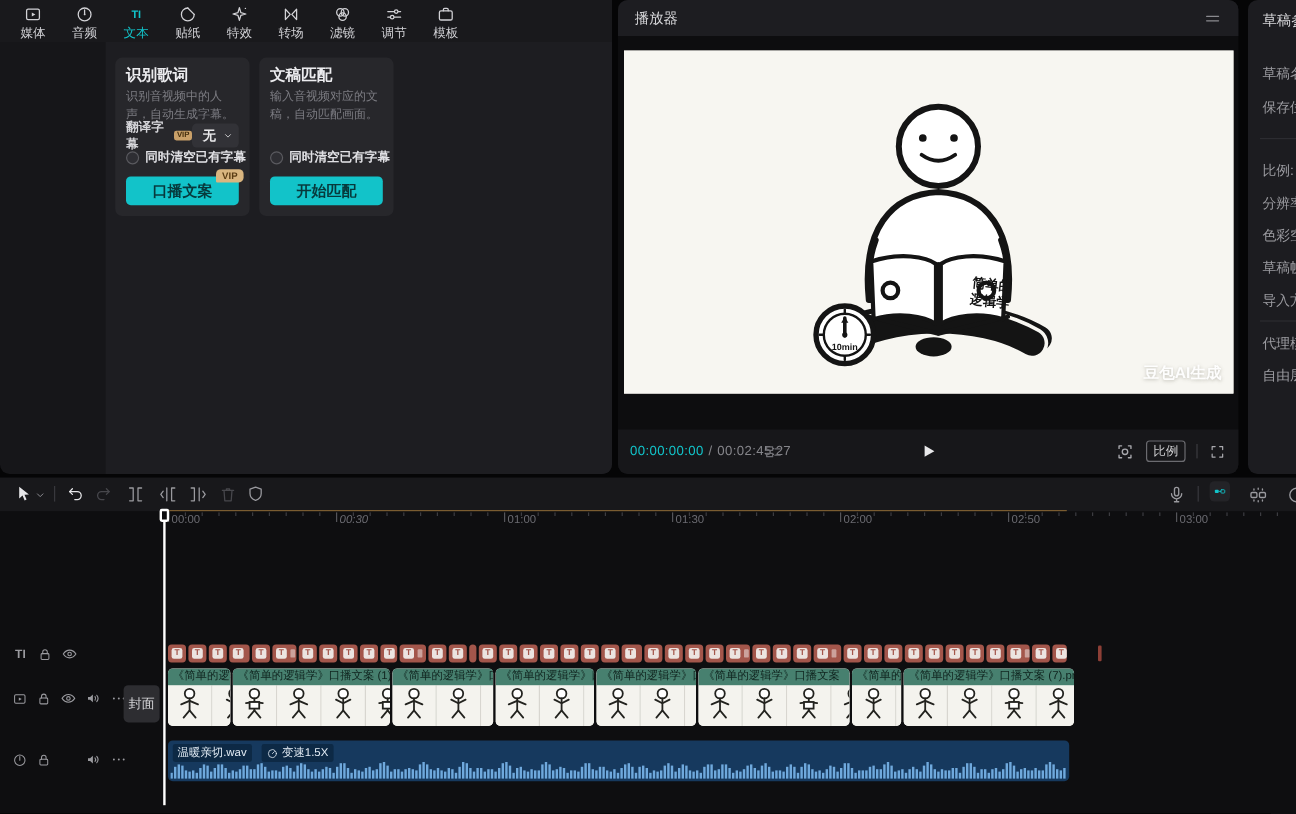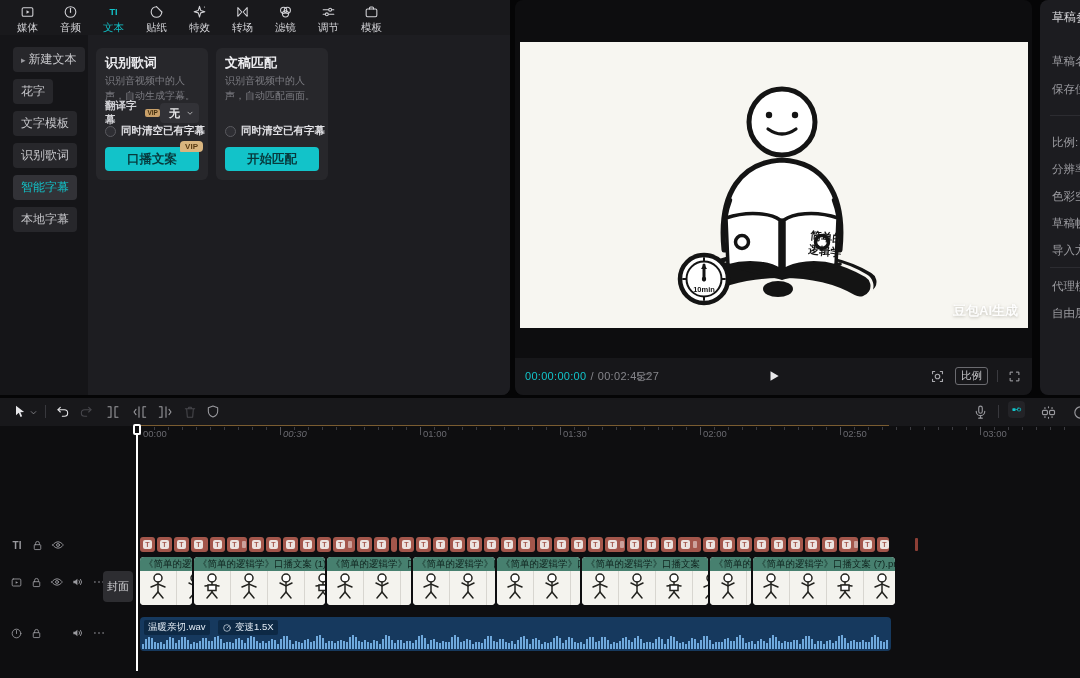--- a/index.html
+++ b/index.html
@@ -170,28 +170,20 @@
           <span class="tb-label">调节</span>
         </div>
         <div class="tb-item">
           <svg class="ic" width="19" height="19" viewBox="0 0 24 24">
             <rect x="4" y="7.5" width="16" height="11.5" rx="2"></rect>
             <path d="M9 7.5V6a1.5 1.5 0 0 1 1.5-1.5h3A1.5 1.5 0 0 1 15 6v1.5"></path>
           </svg>
           <span class="tb-label">模板</span>
         </div>
       </div>
-    <div id="sidebar">
-        <div class="sb-item"><span class="sb-arrow">▸</span><span>新建文本</span></div>
-        <div class="sb-item"><span>花字</span></div>
-        <div class="sb-item"><span>文字模板</span></div>
-        <div class="sb-item"><span>识别歌词</span></div>
-        <div class="sb-item active"><span>智能字幕</span></div>
-        <div class="sb-item"><span>本地字幕</span></div>
-      </div>
     <div id="content-area">
 
       <div class="card" id="card-recognize">
         <div class="card-title">识别歌词</div>
         <div class="card-desc">识别音视频中的人声，自动生成字幕。</div>
         <div class="translate-row">
           <span class="translate-label">翻译字幕</span>
           <span class="vip-mini">VIP</span>
           <span class="dropdown">
             <span class="dd-val">无</span>
@@ -205,34 +197,41 @@
           <span class="check-label">同时清空已有字幕</span>
         </div>
         <div class="start-btn">
           <span>口播文案</span>
           <span class="vip-ribbon">VIP</span>
         </div>
       </div>
 
       <div class="card" id="card-match">
         <div class="card-title">文稿匹配</div>
-        <div class="card-desc">识别音视频中的人声，自动匹配画面。</div>
+        <div class="card-desc">输入音视频对应的文稿，自动匹配画面。</div>
         <div class="check-row">
           <span class="checkbox"></span>
           <span class="check-label">同时清空已有字幕</span>
         </div>
         <div class="start-btn">
           <span>开始匹配</span>
         </div>
       </div>
 
     </div>
   </div>
 
   <div id="player-panel">
+    <div id="player-header">
+      <span>播放器</span>
+      <span class="spacer"></span>
+      <svg class="ic" width="15" height="15" viewBox="0 0 24 24" style="color:#8a8a8f">
+          <path d="M4 9h16M4 15h16"></path>
+        </svg>
+    </div>
 
     <div id="video-frame">
       <svg viewBox="0 0 508 288" width="508" height="288">
         <rect width="508" height="288" fill="#f7f6f1"></rect>
         <g stroke="#141414" stroke-linecap="round" stroke-linejoin="round">
 
           <path d="M204 208 C198 150 222 120 262 118 C302 120 326 150 320 208 Z" fill="#fff" stroke-width="5"></path>
 
           <circle cx="262" cy="80" r="33" fill="#fff" stroke-width="5"></circle>
           <circle cx="249" cy="73" r="3.2" fill="#141414" stroke="none"></circle>

